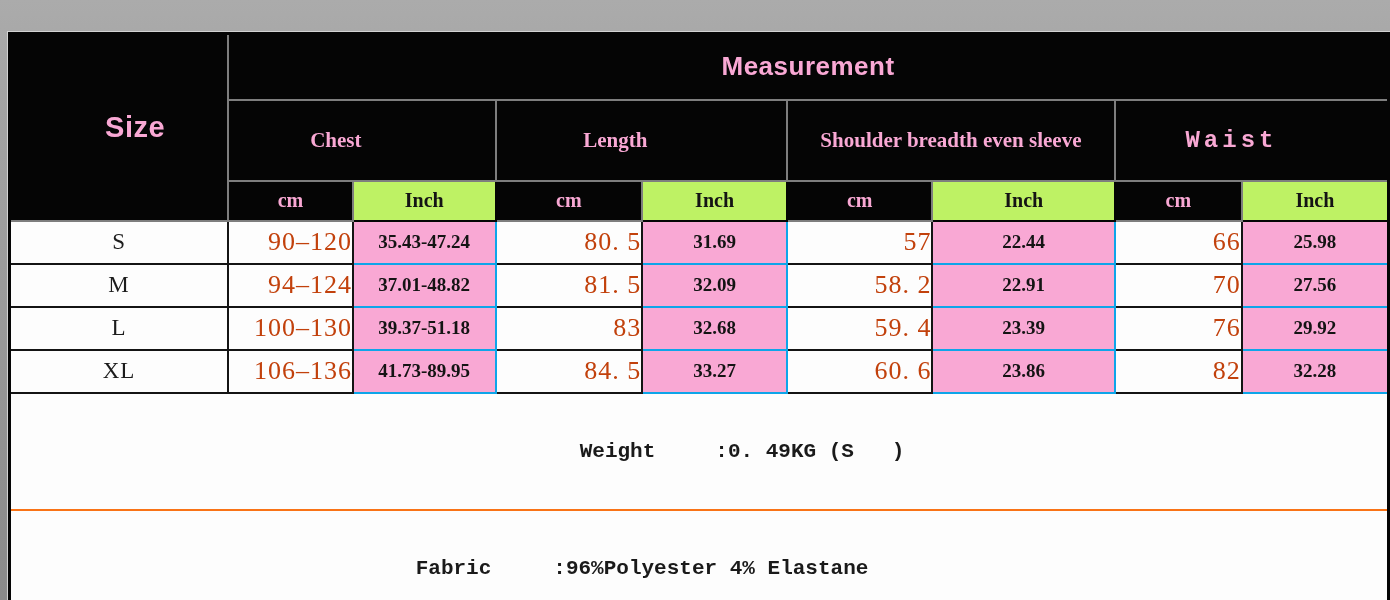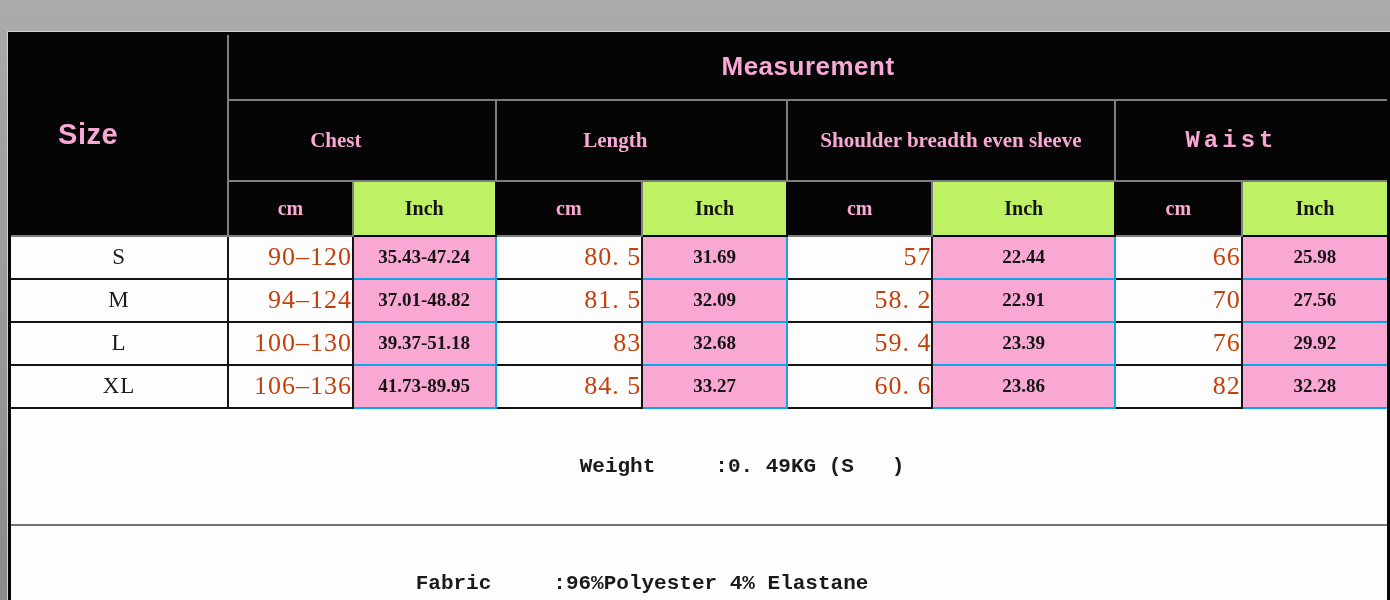--- a/index.html
+++ b/index.html
@@ -16,33 +16,33 @@
     background:#fdfdfd;
   }
   th, td { padding:0; margin:0; text-align:center; vertical-align:middle; overflow:hidden; }
   
   .hdr { background:#050505; color:#f9a8d4; border:2px solid #7e7e7e; }
   
   .hdr-y { background:#bef264; color:#141414; border:2px solid #050505; }
   
   .c-w { background:#fdfdfd; border:2px solid #141414; }
   .c-y { background:#f9a8d4; border:2px solid #0ea5e9; }
-  .full { background:#fdfdfd; border:2px solid #737373; }
+  .full { background:#fdfdfd; border:2px solid #f97316; }
 
   tr.rh-meas  { height:66px; }
   tr.rh-group { height:81px; }
-  tr.rh-units { height:55px; }
+  tr.rh-units { height:40px; }
   tr.rh-data  { height:43px; }
   tr.rh-wt    { height:43px; }
   tr.rh-fab   { height:42px; }
 
   .f-sans { font-family:"Liberation Sans", sans-serif; }
   .f-mono { font-family:"Liberation Mono","DejaVu Sans Mono", monospace; }
 
-  .size-hdr  { font-size:29px; font-weight:bold; letter-spacing:0.5px; padding-right:62px; }
+  .size-hdr  { font-size:29px; font-weight:bold; letter-spacing:0.5px; padding-right:62px;text-align:right; }
   .meas-hdr  { font-size:26px; font-weight:bold; letter-spacing:0.5px; }
   .grp       { font-size:21px; font-weight:bold; }
   .grp-pad   { padding-right:52px; }
   .grp-waist { font-family:"Liberation Mono","DejaVu Sans Mono",monospace; font-size:24px; font-weight:bold; letter-spacing:4px; padding-right:40px; }
   .unit      { font-size:20px; font-weight:bold; }
   .sz        { font-size:23px; color:#1c1c1c; letter-spacing:1px; }
   .val-cm    { font-size:26px; color:#c2410c; letter-spacing:1px;text-align:right; }
   .val-in    { font-size:19px; font-weight:bold; color:#141414; }
   .info      { font-size:21px; font-weight:bold; color:#1a1a1a; white-space:pre; }
   .wt-line   { position:relative; left:-20px; }

